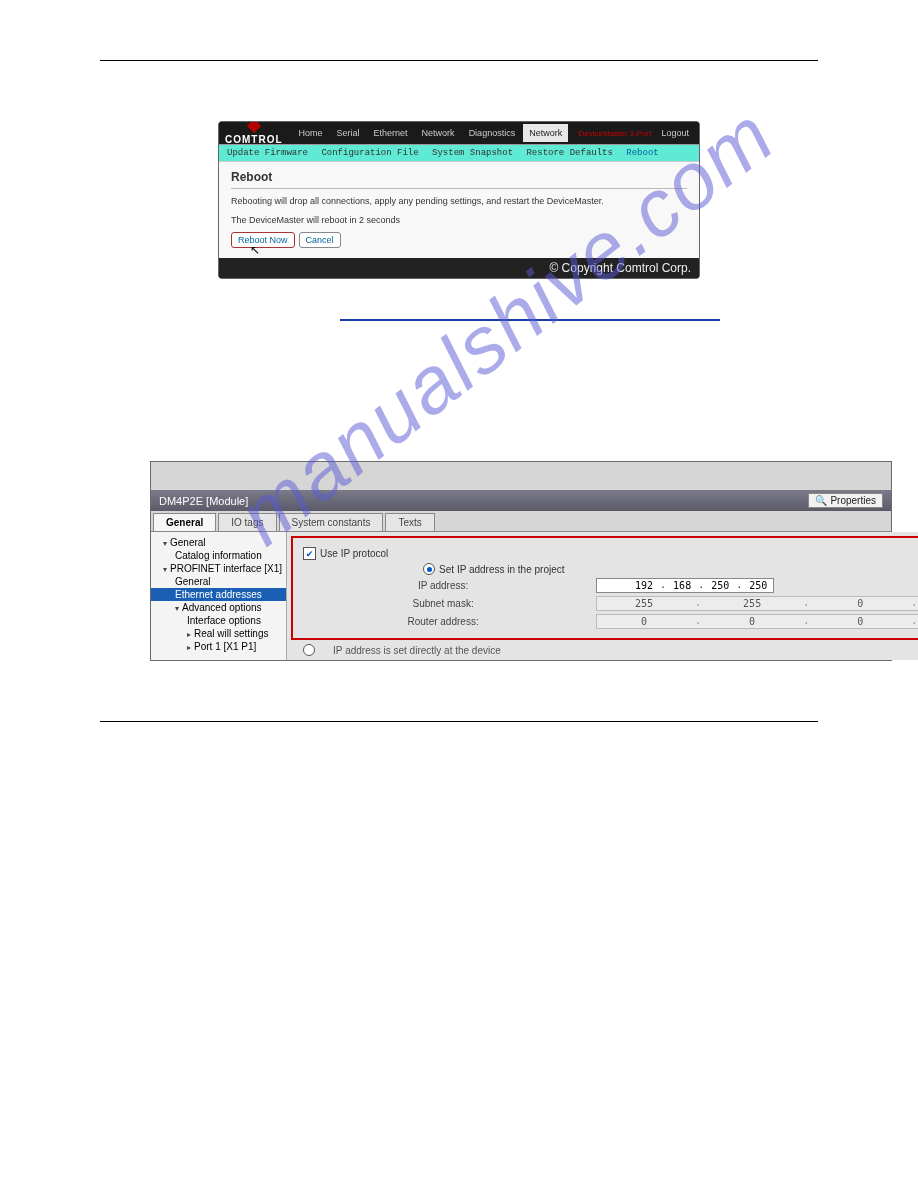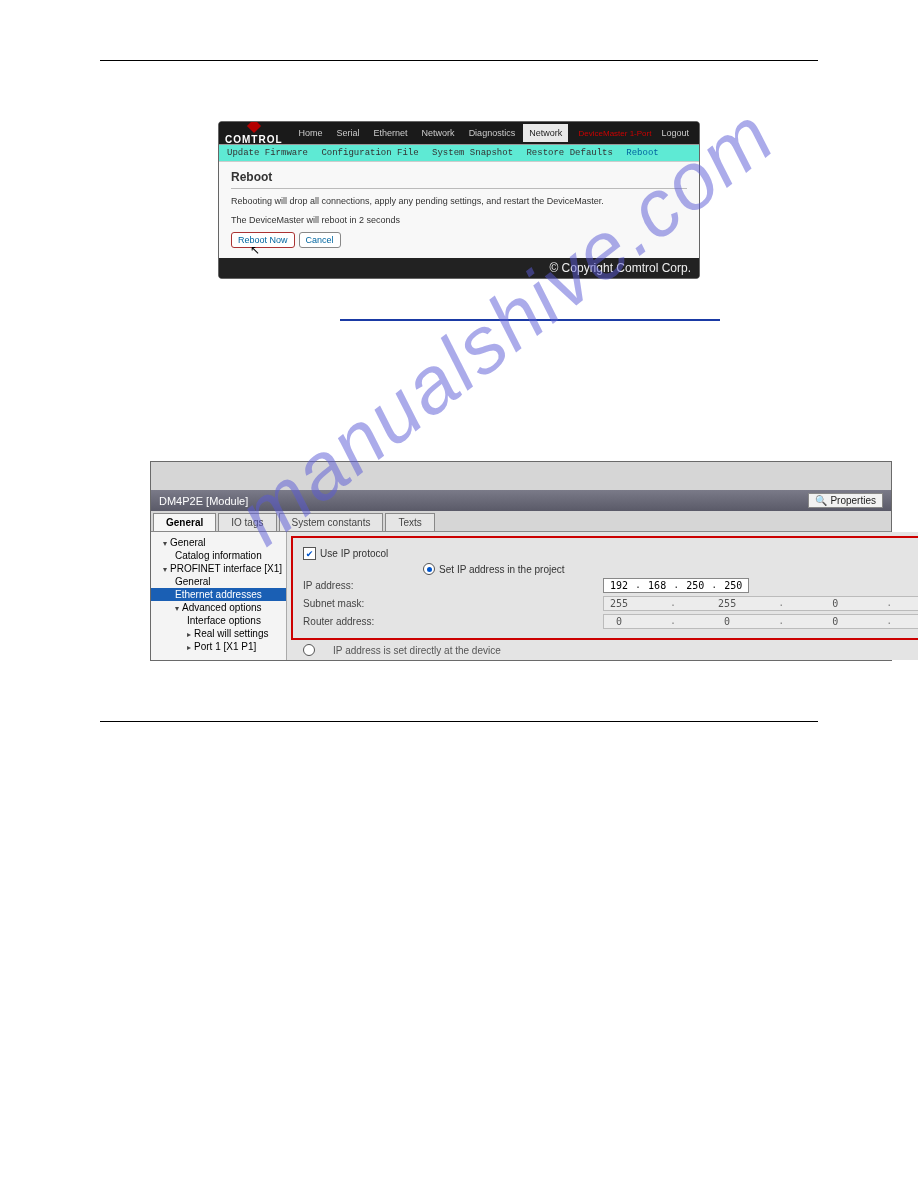--- a/index.html
+++ b/index.html
@@ -241,30 +241,31 @@
     display: flex;
     align-items: center;
     margin: 3px 0;
     font-size: 10px;
     color: #333;
   }
   .tia-row.muted { color: #888; }
   .tia-row label { margin-left: 4px; }
   .tia-lbl {
     width: 280px;
-    text-align: left;
-    padding-right: 20px;
+    text-align: center;
+    padding-right: 13px;
     color: #444;
   }
   .ip-box {
     display: inline-flex;
     border: 1px solid #888;
     background: #fff;
     font-family: monospace;
     font-size: 10px;
+    padding-left: 32px;
   }
   .ip-box.dis { background:#ececec; color:#888; border-color:#bbb;gap:35px; }
   .ip-seg {
     width: 26px;
     text-align: center;
     border: none;
     background: transparent;
     font-family: monospace;
     font-size: 10px;
     outline: none;

